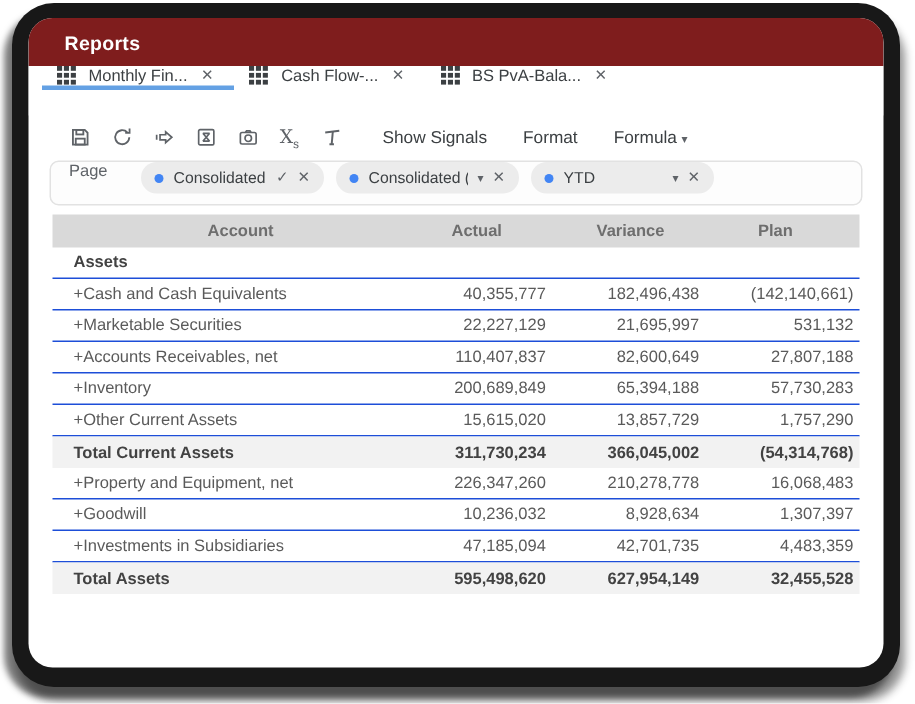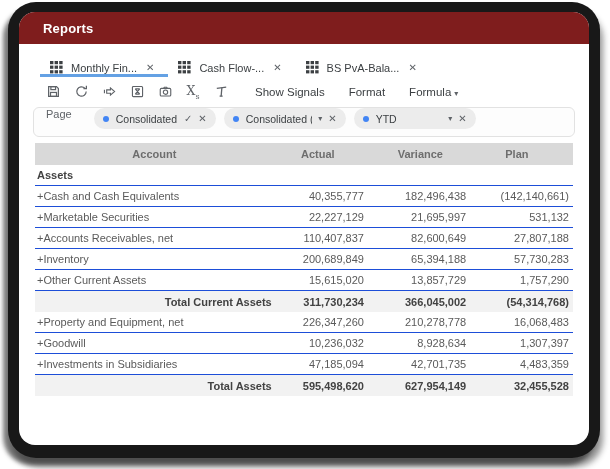--- a/index.html
+++ b/index.html
@@ -13,21 +13,21 @@
     padding:10px 11px 13px 11px;
     box-shadow:-5px 7px 4px rgba(20,20,20,.55), 3px 9px 6px rgba(20,20,20,.45);
   }
   .content { width:100%; height:100%; background:#fff; border-radius:16px; overflow:hidden; display:flex; flex-direction:column; }
 
   
   .appbar { height:32px; background:#7f1d1d; display:flex; align-items:center; padding:0 24px; flex:0 0 auto; }
   .appbar .title { color:#ffffff; font-size:13px; font-weight:bold; letter-spacing:.2px; }
 
   
-  .tabbar { height:33px; display:flex; align-items:flex-end; padding-left:21px; flex:0 0 auto; background:#fff; }
+  .tabbar { height:33px; display:flex; align-items:flex-start; padding-left:9px; flex:0 0 auto; background:#fff; }
   .tab { display:flex; align-items:center; gap:7px; padding:0 14px 0 10px; font-size:11px; color:#3c4043; cursor:pointer; border-bottom:3px solid transparent; }
   .tab.active { border-bottom-color:#64a1e4; }
   .tab .tlabel { white-space:nowrap; }
   .tab .x { font-size:10px; color:#5f6368; margin-left:2px; }
   .gridicon { display:inline-block; line-height:0; }
 
   
   .toolbar { height:29px; display:flex; align-items:center; padding-left:20px; gap:0; flex:0 0 auto; }
   .tbtn { width:28px; height:22px; display:flex; align-items:center; justify-content:center; color:#5f6368; cursor:pointer; background:none; border:none; }
   .tbtn svg { display:block; }
@@ -49,26 +49,26 @@
   
   .rtitle { padding:7px 16px 6px 16px; flex:0 0 auto; }
   .rtitle div { font-size:11px; font-weight:bold; color:#616161; line-height:15px; }
 
   
   .table { margin:2px 16px 0 16px; flex:0 0 auto; }
   .trow { display:flex; align-items:center; height:21px; border-bottom:1px solid #1d4ed8; }
   .thead { background:#d9d9d9; border-bottom:none; height:22px; }
   .thead .c { font-weight:bold; color:#6e6e6e; text-align:center; }
   .c { font-size:11px; color:#5a5a5a; }
-  .c.acc { flex:0 0 44%; padding-left:2px; }
+  .c.acc { flex:0 0 44%; padding-left:14px; }
   .c.num { flex:0 0 19%; text-align:right; padding-right:10px; }
   .c.num.last { flex:0 0 18%; padding-right:4px; }
   .trow.section .acc { font-weight:bold; color:#424242; }
   .trow.total { background:#f2f2f2; border-bottom:none; }
-  .trow.total .c { font-weight:bold; color:#424242;text-align:right; }
+  .trow.total .c { font-weight:bold; color:#424242; }
 </style>
 </head>
 <body>
 
 <div class="stage">
   <div class="frame">
     <div class="content">
 
       <div class="appbar">
         <span class="title">Reports</span>

